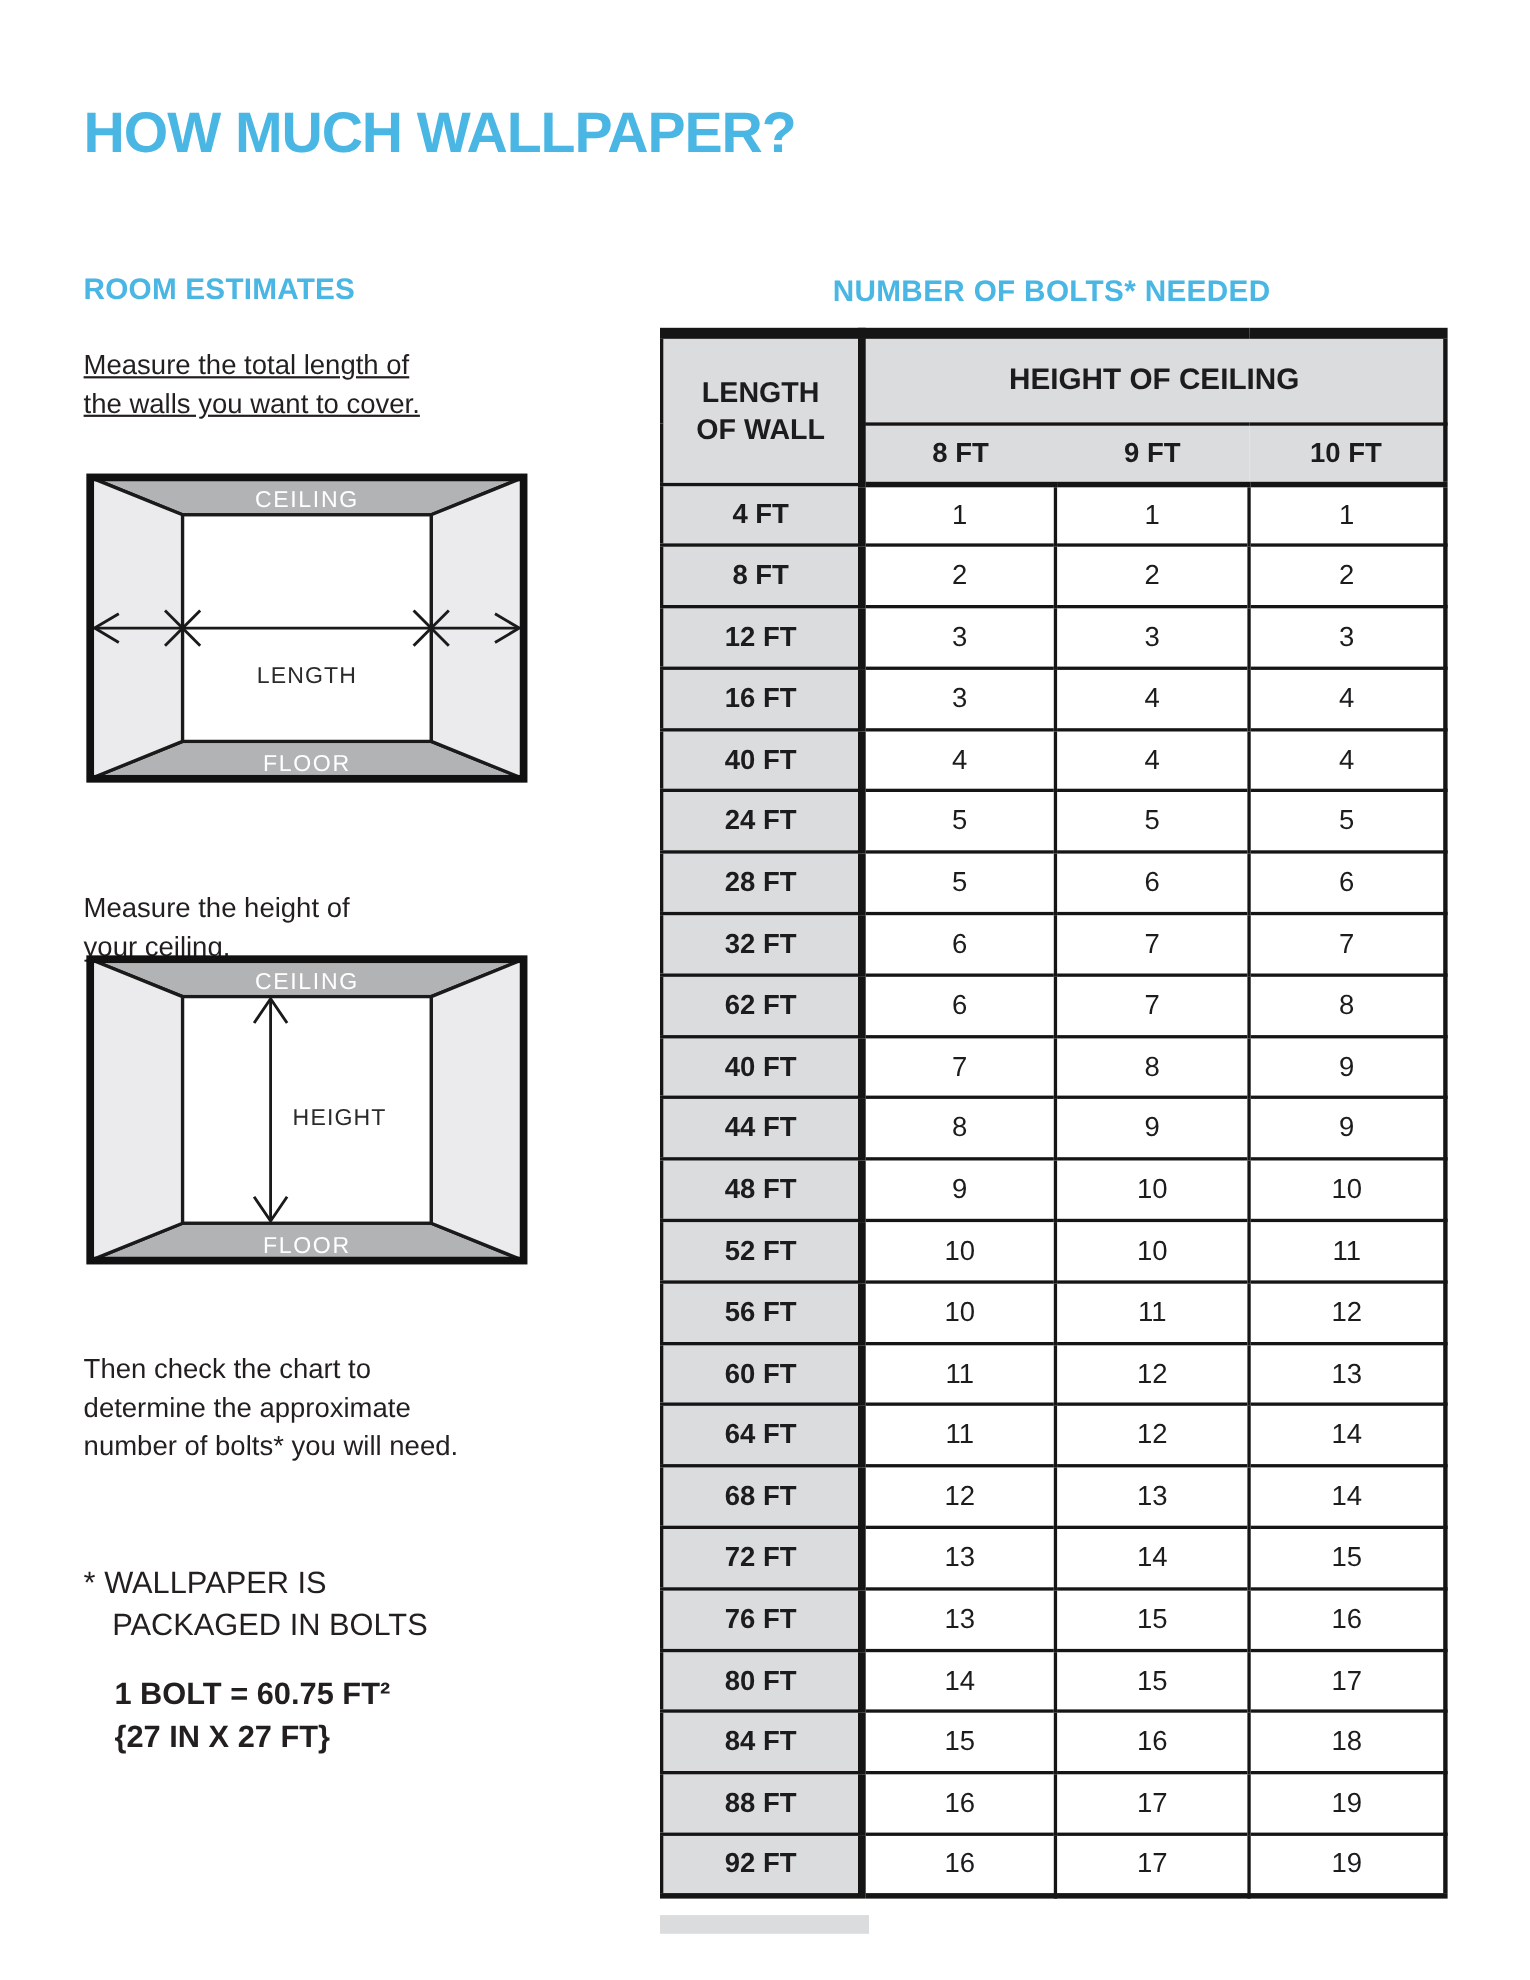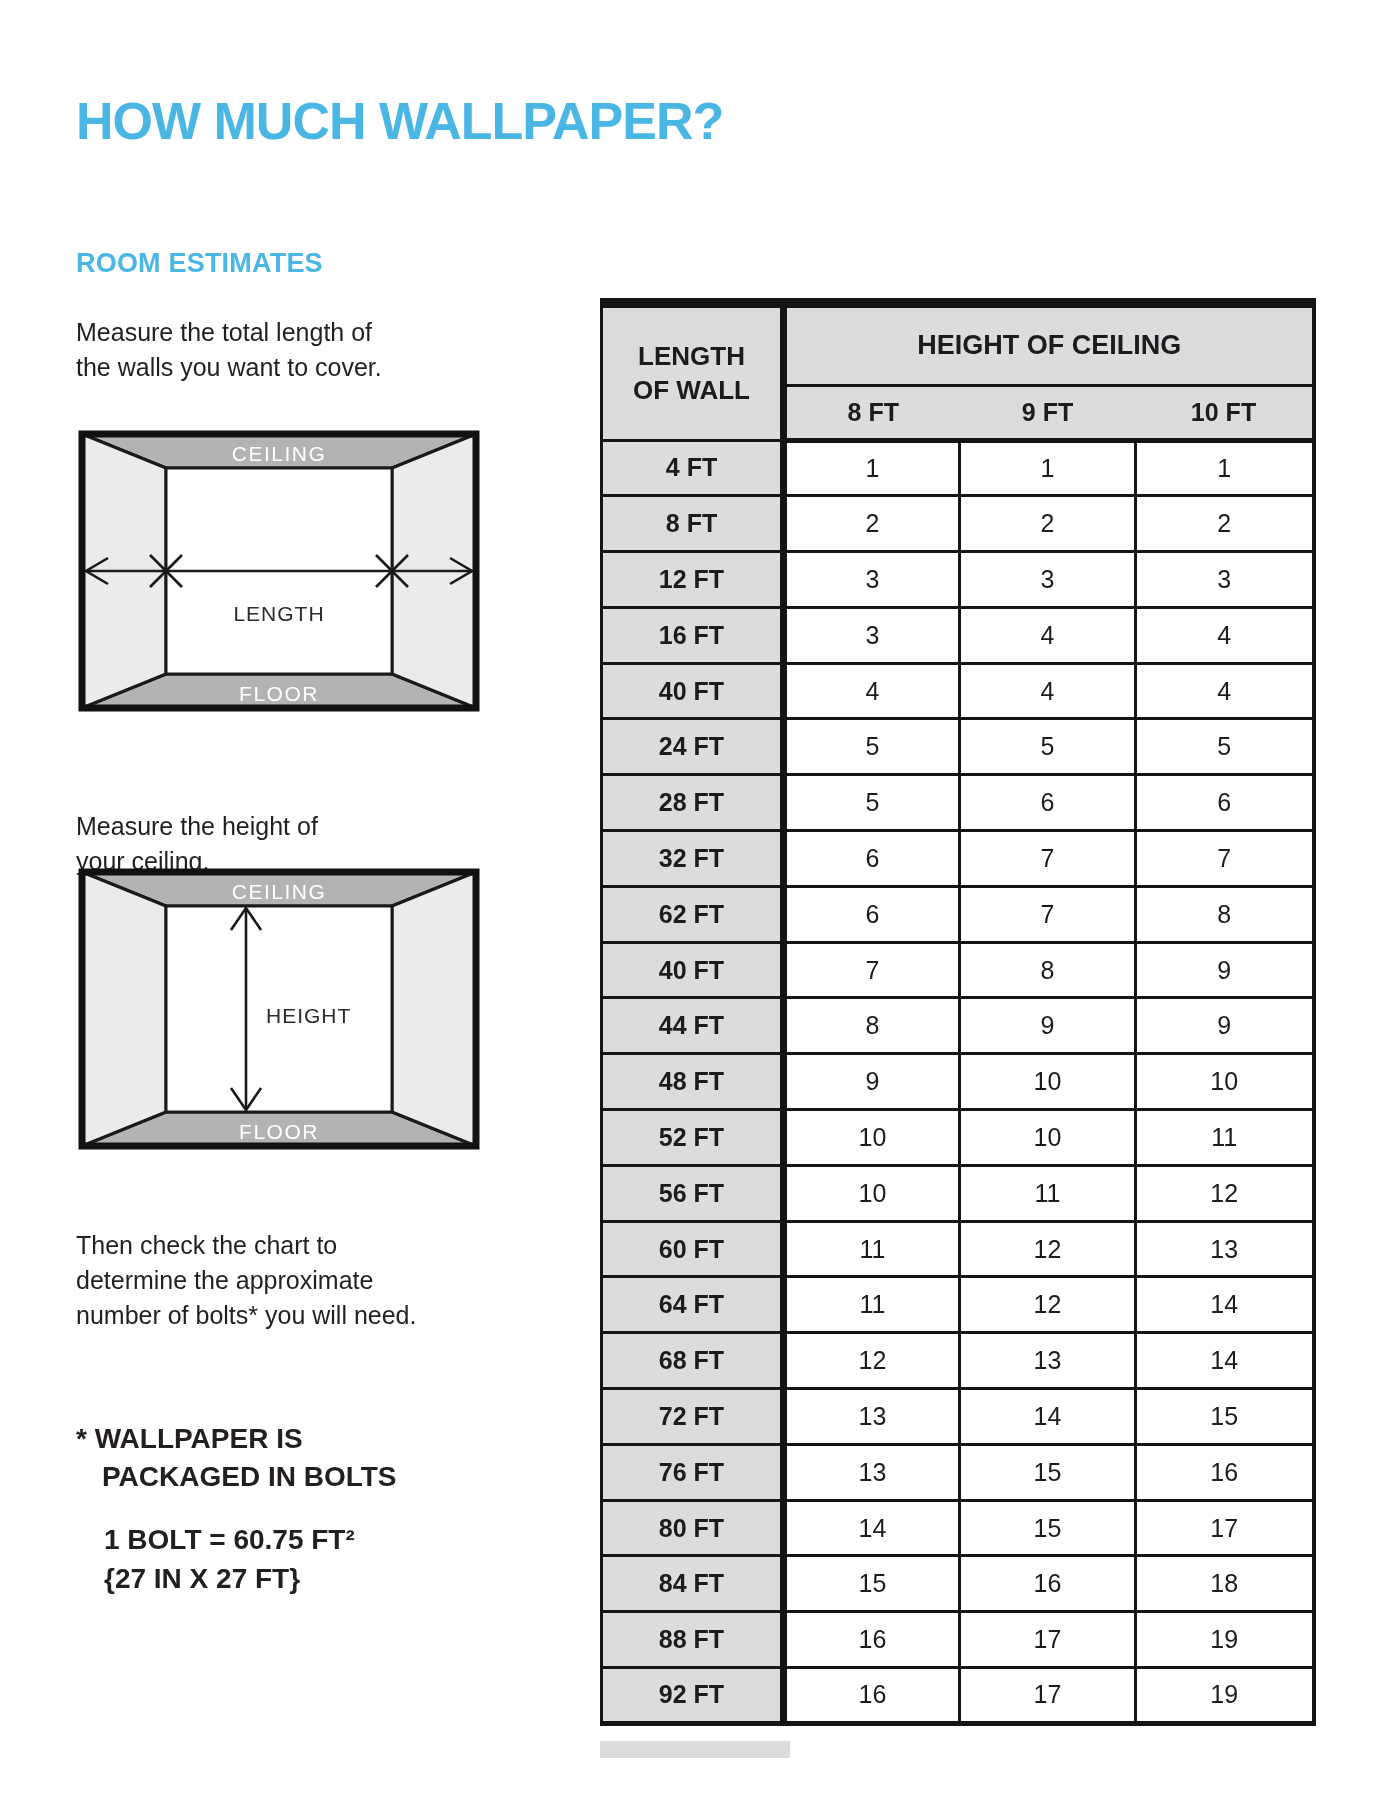--- a/index.html
+++ b/index.html
@@ -6,26 +6,26 @@
   * { box-sizing:border-box; }
   html,body { margin:0; padding:0; background:#ffffff; }
   body { font-family:"Liberation Sans","DejaVu Sans",sans-serif; color:var(--ink); }
   #page { position:relative; width:1391px; height:1800px; background:#ffffff; overflow:hidden; }
   .abs { position:absolute; }
 
   .title { left:76px; top:56px; font-size:52px; font-weight:bold; color:var(--accent); letter-spacing:-1px; }
   .section-heading { font-size:27px; font-weight:bold; color:var(--accent); letter-spacing:0.2px; }
   .room-heading { left:76px; top:248px; }
   .para { font-size:25px; line-height:35px; color:var(--ink); white-space:pre-line; }
-  .para1 { left:76px; top:290px; }
+  .para1 { left:76px; top:290px;text-decoration:underline; }
   .para2 { left:76px; top:784px; }
   .para3 { left:76px; top:1203px; }
   .diagram1 { left:78px; top:430px; }
   .diagram2 { left:78px; top:868px; }
-  .footnote { left:76px; top:1420px; font-size:28px; font-weight:bold; line-height:38px;
+  .footnote { left:76px; top:1420px; font-size:28px; font-weight:normal; line-height:38px;
               white-space:pre-line; padding-left:26px; text-indent:-26px; color:var(--ink); }
   .bolt-spec { left:76px; top:1520px; font-size:28px; font-weight:bold; line-height:39px;
                white-space:pre-line; color:var(--ink);margin-left:28px; }
 
   .table-heading { left:600px; top:250px; width:712px; text-align:center;
                    font-size:27px; font-weight:bold; color:var(--accent); letter-spacing:0.3px; }
   .table-wrap { left:600px; top:298px; width:712px; }
   table.bolts { width:712px; table-layout:fixed; border-collapse:collapse;
                 border-top:10px solid var(--line); border-left:3px solid var(--line);
                 border-right:4px solid var(--line); border-bottom:5px solid var(--line); }
@@ -103,20 +103,21 @@
   <p class="abs para para3">Then check the chart to
 determine the approximate
 number of bolts* you will need.</p>
 
   <div class="abs footnote">* WALLPAPER IS
 PACKAGED IN BOLTS</div>
 
   <div class="abs bolt-spec">1 BOLT = 60.75 FT²
 {27 IN X 27 FT}</div>
 
+  <div class="abs table-heading">NUMBER OF BOLTS* NEEDED</div>
 
   <div class="abs table-wrap">
     <table class="bolts">
       <colgroup>
         <col style="width:182px">
           <col style="width:176px">
           <col style="width:176px">
           <col style="width:178px">
       </colgroup>
       <thead>

